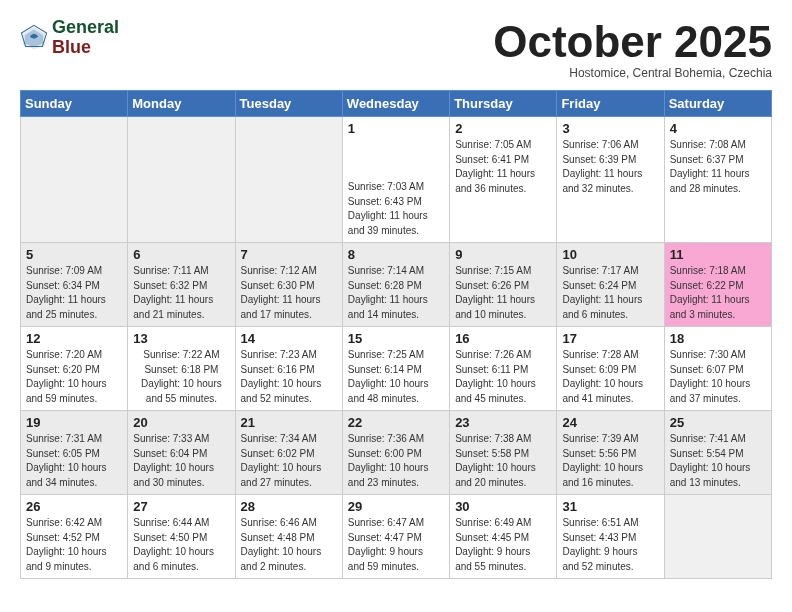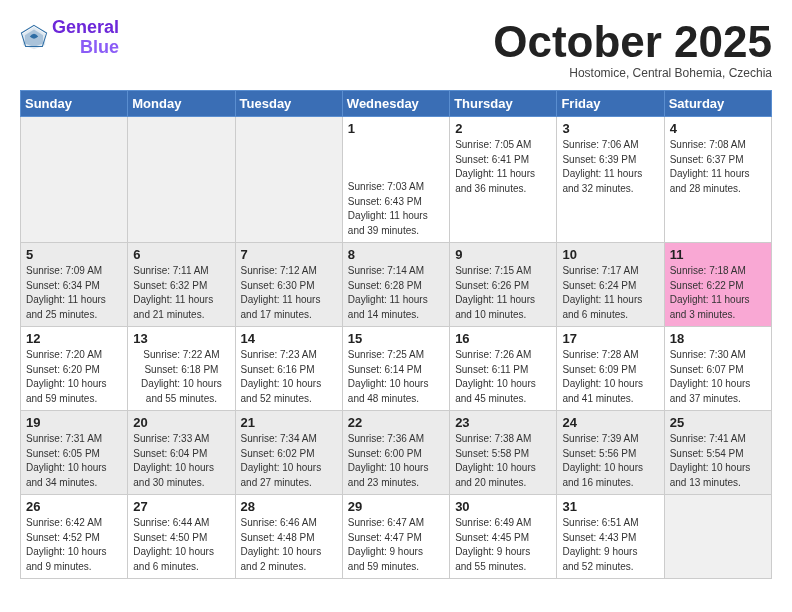--- a/index.html
+++ b/index.html
@@ -27,27 +27,26 @@
       align-items: center;
     }
     .logo-text {
       display: flex;
       flex-direction: column;
       line-height: 1.1;
     }
     .logo-general {
       font-size: 18px;
       font-weight: bold;
-      color: #6d28d9;
+      color: #14532d;
     }
     .logo-blue {
       font-size: 18px;
       font-weight: bold;
-      color: #8b5cf6;
-      text-align: right;
+      color: #7f1d1d;
     }
     .logo-icon {
       width: 28px;
       height: 28px;
       margin-right: 4px;
     }
     .title-block {
       text-align: right;
     }
     .month-title {

